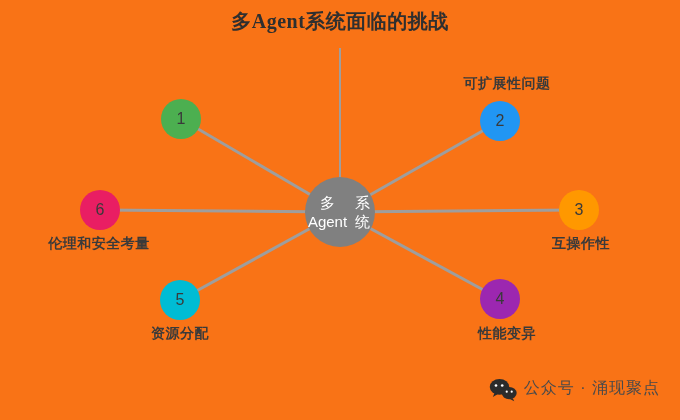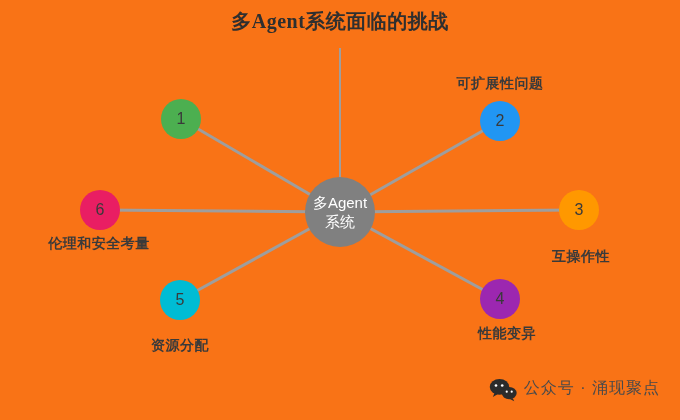--- a/index.html
+++ b/index.html
@@ -9,21 +9,21 @@
   }
   .title{
     position:absolute;left:0;top:8px;width:680px;margin:0;
     text-align:center;font-family:"Liberation Serif","DejaVu Serif",serif;
     font-size:20px;font-weight:bold;color:#2f2f2f;letter-spacing:0.5px;
   }
   .connectors{position:absolute;left:0;top:0;}
   .center-node{
     position:absolute;left:340px;top:212px;width:70px;height:70px;
     transform:translate(-50%,-50%);border-radius:50%;background:#808080;
-    display:flex;flex-direction:column;align-items:center;justify-content:center;
+    display:flex;flex-direction:row;align-items:center;justify-content:center;
     color:#ffffff;font-size:15px;line-height:19px;text-align:center;
   }
   .bubble{
     position:absolute;width:40px;height:40px;border-radius:50%;
     transform:translate(-50%,-50%);
     display:flex;align-items:center;justify-content:center;
     font-size:16px;color:#3a3a3a;
   }
   .node-label{
     position:absolute;transform:translate(-50%,-50%);white-space:nowrap;
@@ -62,30 +62,30 @@
   </svg>
 
   <div class="center-node" style="background: rgb(128, 128, 128);">
     <div>多Agent</div>
     <div>系统</div>
   </div>
 
   <div class="bubble n1" style="background: rgb(76, 175, 80);">1</div>
 
   <div class="bubble n2" style="background: rgb(33, 150, 243);">2</div>
-  <div class="node-label l2" style="color: rgb(58, 58, 58);">可扩展性问题</div>
+  <div class="node-label l2" style="color: rgb(58, 58, 58); margin-left: 7px;">可扩展性问题</div>
 
   <div class="bubble n3" style="background: rgb(255, 152, 0);">3</div>
-  <div class="node-label l3" style="color: rgb(58, 58, 58); margin-top: 13px;">互操作性</div>
+  <div class="node-label l3" style="color: rgb(58, 58, 58);">互操作性</div>
 
   <div class="bubble n4" style="background: rgb(156, 39, 176);">4</div>
   <div class="node-label l4" style="color: rgb(58, 58, 58);">性能变异</div>
 
   <div class="bubble n5" style="background: rgb(0, 188, 212);">5</div>
-  <div class="node-label l5" style="color: rgb(58, 58, 58); margin-top: 12px;">资源分配</div>
+  <div class="node-label l5" style="color: rgb(58, 58, 58);">资源分配</div>
 
   <div class="bubble n6" style="background: rgb(233, 30, 99);">6</div>
   <div class="node-label l6" style="color: rgb(58, 58, 58);">伦理和安全考量</div>
 
   <div class="footer">
     <span>
       <svg class="wechat-svg" width="28" height="24" viewBox="0 0 36 30" fill="none">
         <ellipse cx="13.5" cy="11" rx="12.5" ry="10.2" fill="#2b2b2b"></ellipse>
         <path d="M7 19 L5 24 L11 20.5 Z" fill="#2b2b2b"></path>
         <circle cx="9" cy="9.2" r="1.7" fill="#ffffff"></circle>

